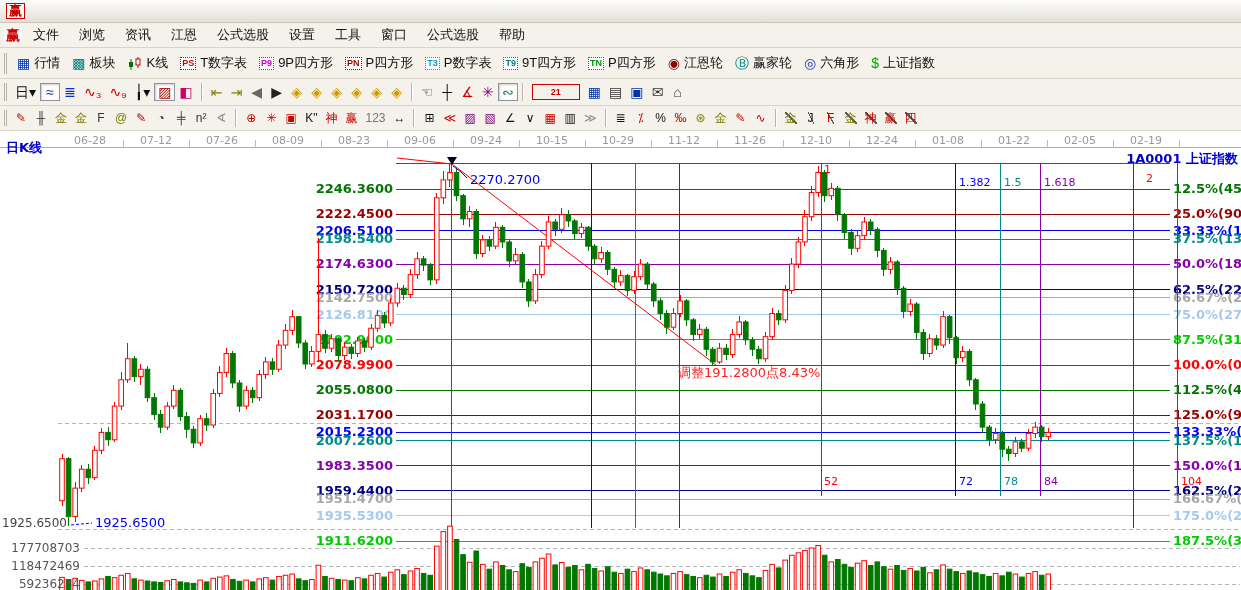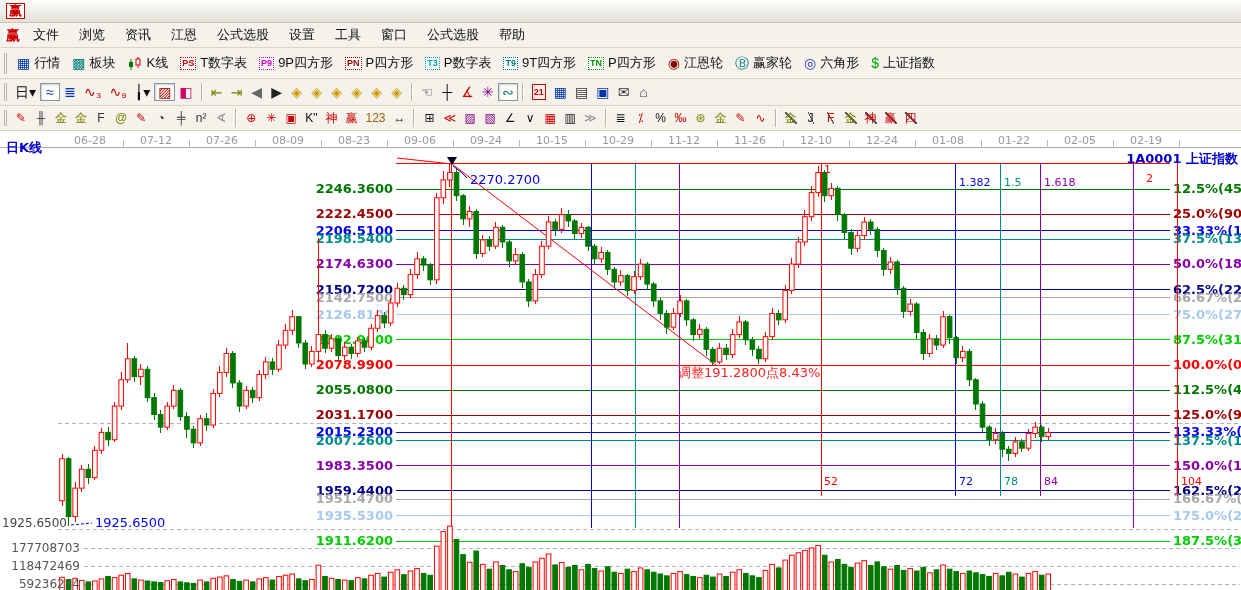--- a/index.html
+++ b/index.html
@@ -175,21 +175,21 @@
         <span class="glyph" style="color: rgb(204, 0, 0);">∡</span>
       </button>
       <button class="tbtn">
         <span class="glyph" style="color: rgb(136, 0, 136);">✳</span>
       </button>
       <button class="tbtn pressed">
         <span class="glyph" style="color: rgb(0, 128, 128);">∾</span>
       </button>
       <span class="vsep"></span>
       <button class="tbtn">
-        <span class="glyph" style="color: rgb(204, 0, 0); border: 1px solid rgb(204, 0, 0); font-size: 9px; font-weight: bold; padding: 0px 1px;">21</span>
+        <span class="glyph" style="color: rgb(204, 0, 0); border: 1px solid rgb(204, 0, 0); font-size: 9px; font-weight: bold; padding: 0px 18px;">21</span>
       </button>
       <button class="tbtn">
         <span class="glyph" style="color: rgb(0, 51, 170);">▦</span>
       </button>
       <button class="tbtn">
         <span class="glyph" style="color: rgb(51, 51, 51);">▤</span>
       </button>
       <button class="tbtn">
         <span class="glyph" style="color: rgb(0, 51, 170);">▣</span>
       </button>
@@ -247,21 +247,21 @@
       <button class="tbtn">
         <span class="glyph" style="color: rgb(17, 17, 17);">K"</span>
       </button>
       <button class="tbtn">
         <span class="glyph" style="color: rgb(204, 0, 0);">神</span>
       </button>
       <button class="tbtn">
         <span class="glyph" style="color: rgb(204, 0, 0);">赢</span>
       </button>
       <button class="tbtn">
-        <span class="glyph" style="color: #a16207;">123</span>
+        <span class="glyph" style="color: #737373;">123</span>
       </button>
       <button class="tbtn">
         <span class="glyph" style="color: rgb(17, 17, 17);">↔</span>
       </button>
       <span class="vsep"></span>
       <button class="tbtn">
         <span class="glyph" style="color: rgb(17, 17, 17);">⊞</span>
       </button>
       <button class="tbtn">
         <span class="glyph" style="color: rgb(204, 0, 0);">≪</span>

